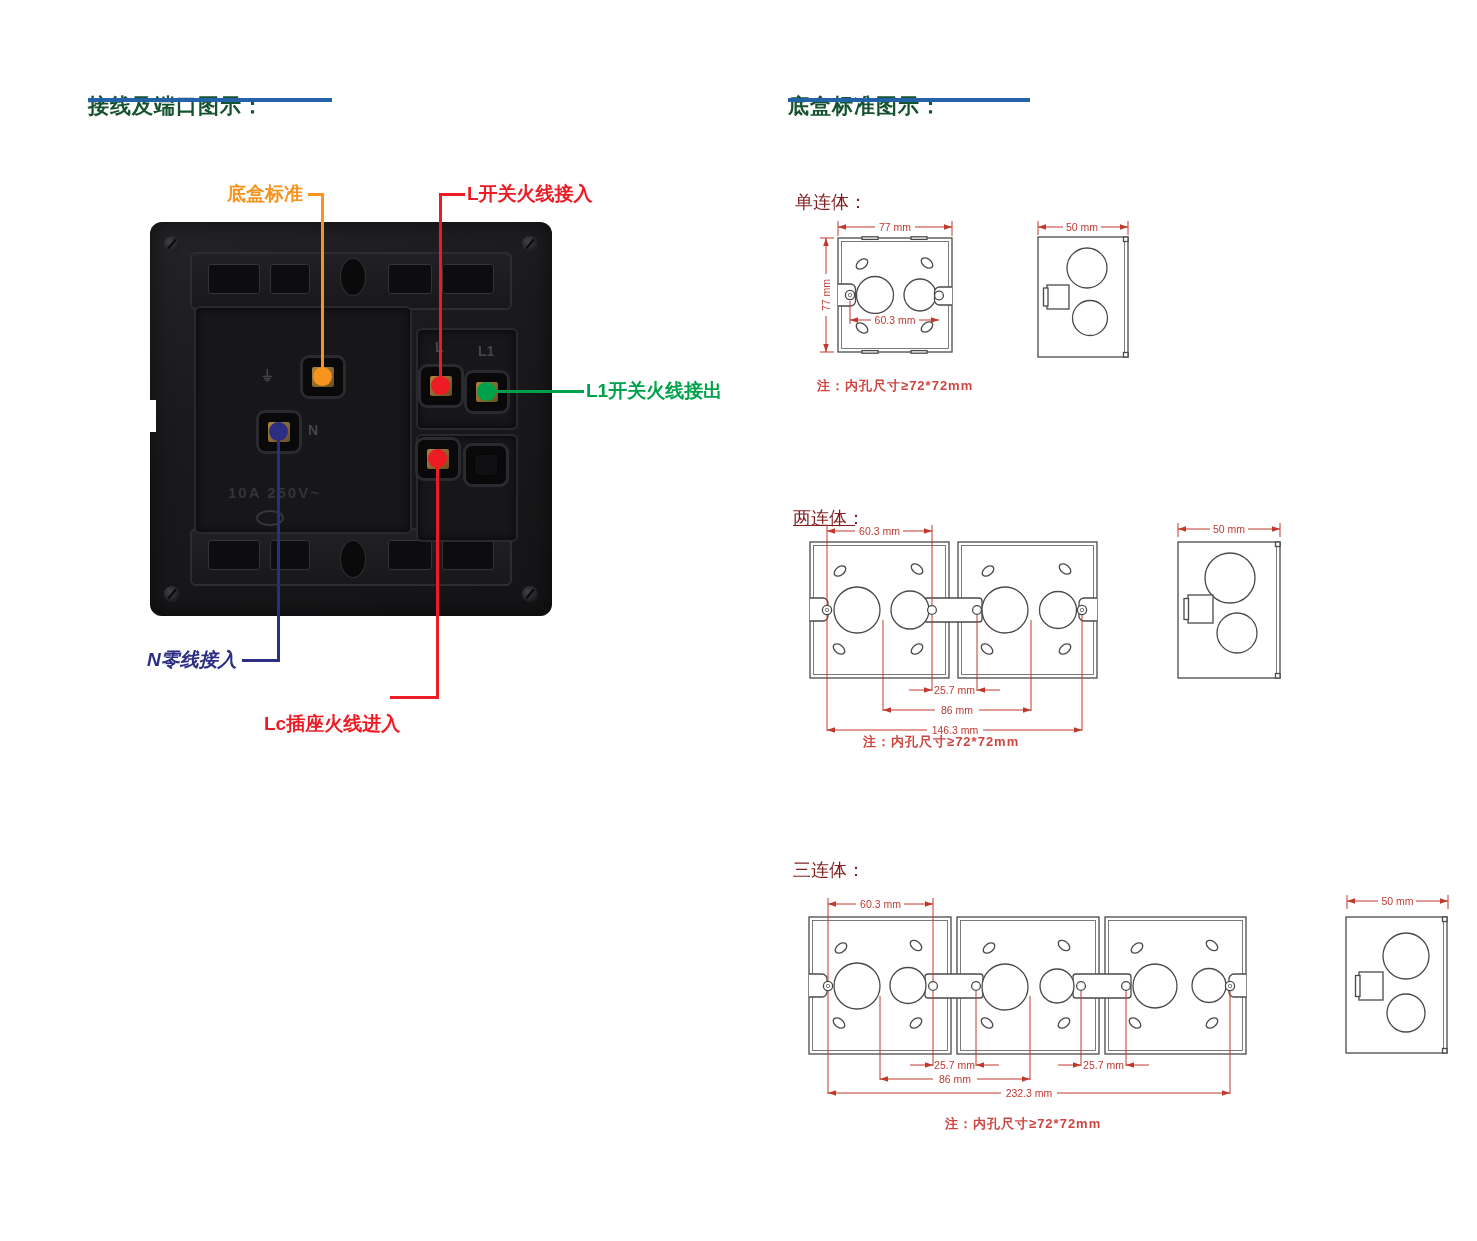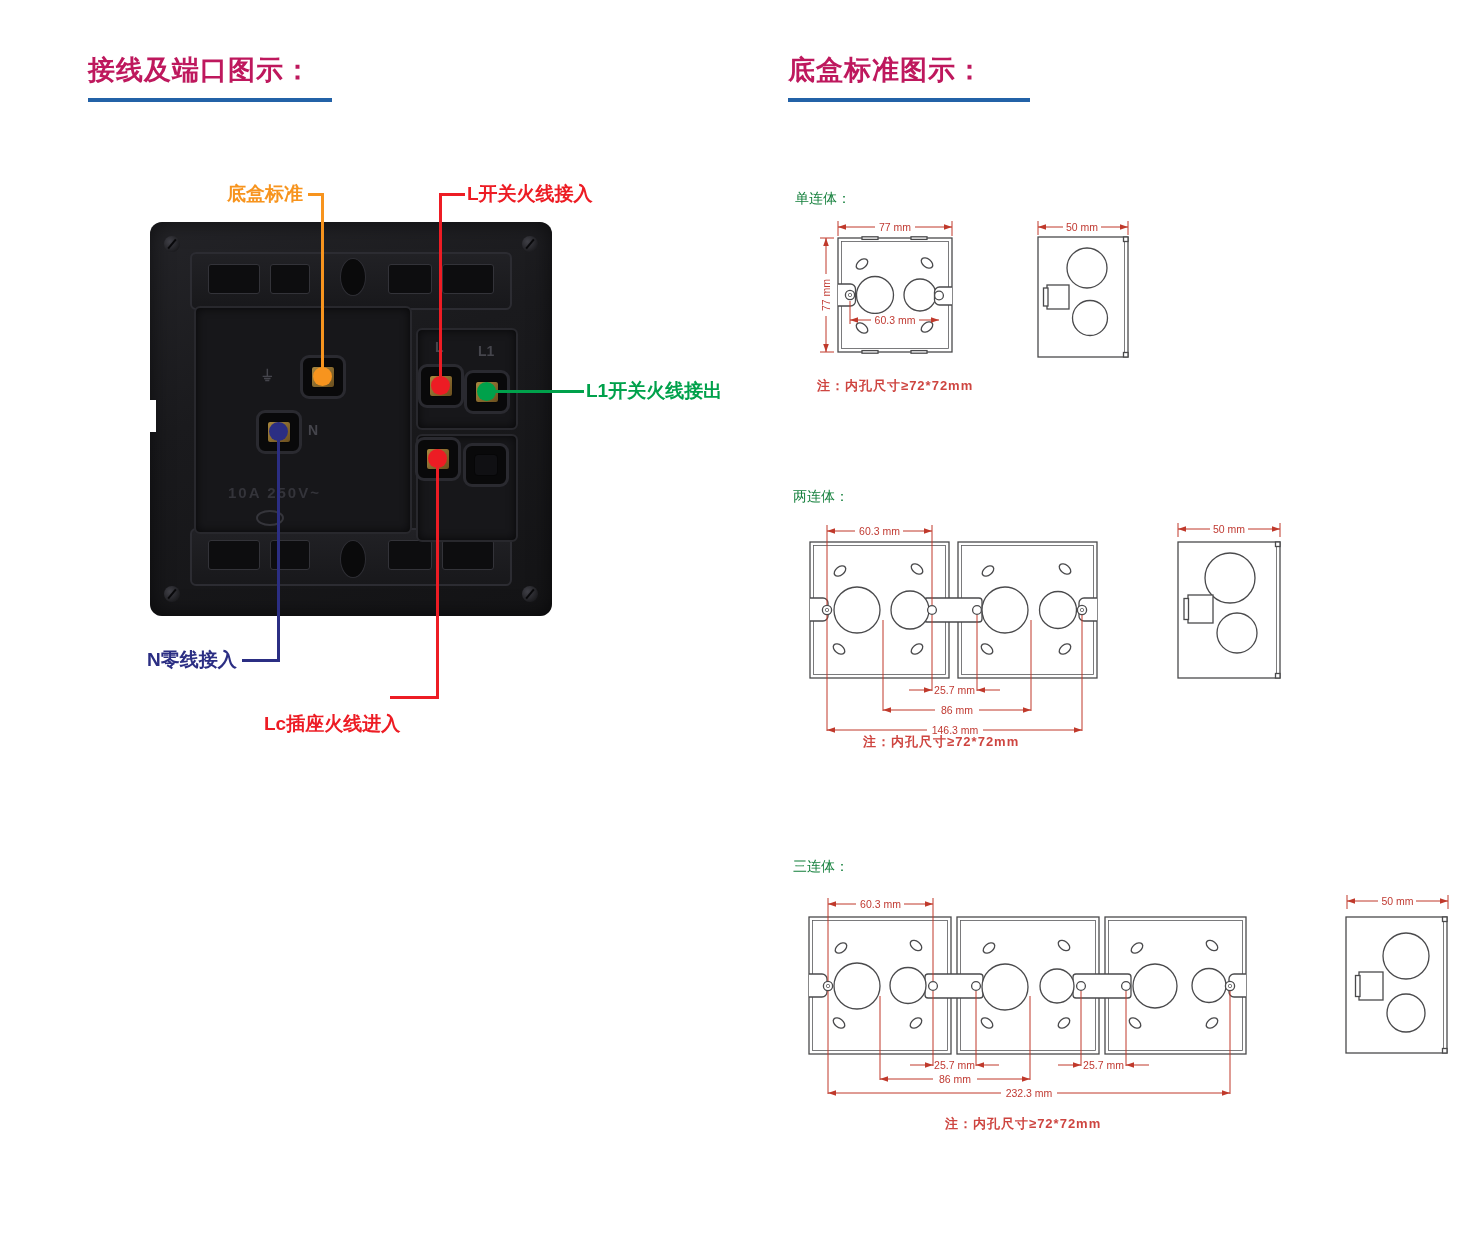--- a/index.html
+++ b/index.html
@@ -1,34 +1,34 @@
 <!DOCTYPE html>
 <html><head>
 <meta charset="utf-8">
 <style>
   html,body { margin:0; padding:0; background:#ffffff; }
   body { font-family:"Liberation Sans","DejaVu Sans",sans-serif; }
   .page { position:relative; width:1477px; height:1241px; background:#ffffff; overflow:hidden; }
   .abs { position:absolute; }
 
   
-  .sec-title { font-size:27px; font-weight:bold; color:#be185d; letter-spacing:1px; white-space:nowrap; }
+  .sec-title { font-size:21px; font-weight:bold; color:#14532d; letter-spacing:1px; white-space:nowrap;margin-top:40px; }
   .underline { height:4px; background:#2362A7; }
   .std-line { font-size:21px; font-weight:bold; color:#EC2227; white-space:nowrap; }
-  .group-label { font-size:14px; color:#15803d; white-space:nowrap;text-align:right; }
+  .group-label { font-size:18px; color:#7f1d1d; white-space:nowrap;text-align:right; }
   .note { font-size:13px; font-weight:bold; color:#CE4540; letter-spacing:1px; white-space:nowrap; }
 
   
   .callout-label { position:absolute; font-size:19px; font-weight:bold; white-space:nowrap; line-height:1; }
   .cl-line { position:absolute; }
   .dot { position:absolute; width:19px; height:19px; border-radius:50%; }
   .c-orange { color:#F7941E; } .bg-orange { background:#F7941E; }
   .c-red { color:#ED1C24; } .bg-red { background:#ED1C24; }
   .c-green { color:#00A14B; } .bg-green { background:#00A14B; }
-  .c-navy { color:#2B2E83; } .bg-navy { background:#2B2E83; }
+  .c-navy { color:#2B2E83;font-style:italic; } .bg-navy { background:#2B2E83; }
 
   
   .panel { position:absolute; left:150px; top:222px; width:402px; height:394px;
            background:linear-gradient(160deg,#242428 0%,#1a1a1d 40%,#141416 100%);
            border-radius:12px; box-shadow:inset 0 0 22px rgba(0,0,0,.6); }
   .panel * { position:absolute; box-sizing:border-box; }
   .rail { background:linear-gradient(#212125,#18181b); border:2px solid #2c2c32; border-radius:6px; }
   .clip { background:#0d0d0f; border:1px solid #333339; border-radius:3px; }
   .module { background:#17171a; border:2px solid #28282d; border-radius:6px; box-shadow:inset 0 0 10px rgba(0,0,0,.7); }
   .ovalhole { background:#0a0a0b; border-radius:50%; border:1px solid #2e2e34; }
@@ -210,21 +210,21 @@
       <rect class="ln" x="93.5" y="136.5" width="4.5" height="4.5" stroke-width="0.8"></rect>
       <circle class="ln" cx="57" cy="52" r="20"></circle>
       <circle class="ln" cx="60" cy="102" r="17.5"></circle>
       <rect class="ln" x="17" y="69" width="22" height="24" stroke-width="1.1"></rect>
       <rect class="ln" x="13.5" y="72" width="4.5" height="18" stroke-width="1.1"></rect>
     </g>
   </svg>
 
   <div class="abs note" style="left:817px; top:377px;">注：内孔尺寸≥72*72mm</div>
 
-  <div class="abs group-label" style="left:793px; top:488px;">两连体：</div>
+  <div class="abs group-label" style="left:793px; top:506px;text-decoration:underline;">两连体：</div>
 
   <svg style="left:805px; top:520px;" width="295" height="222" viewBox="0 0 295 222">
 
     <g>
       <rect class="ln" x="5" y="22" width="139" height="136"></rect>
       <rect class="lnt" x="8.5" y="25.5" width="132" height="129"></rect>
       <rect class="ln" x="153" y="22" width="139" height="136"></rect>
       <rect class="lnt" x="156.5" y="25.5" width="132" height="129"></rect>
       <rect class="ln" x="119" y="78" width="58" height="24" rx="3"></rect>
       <circle class="ln" cx="52" cy="90" r="23"></circle>

